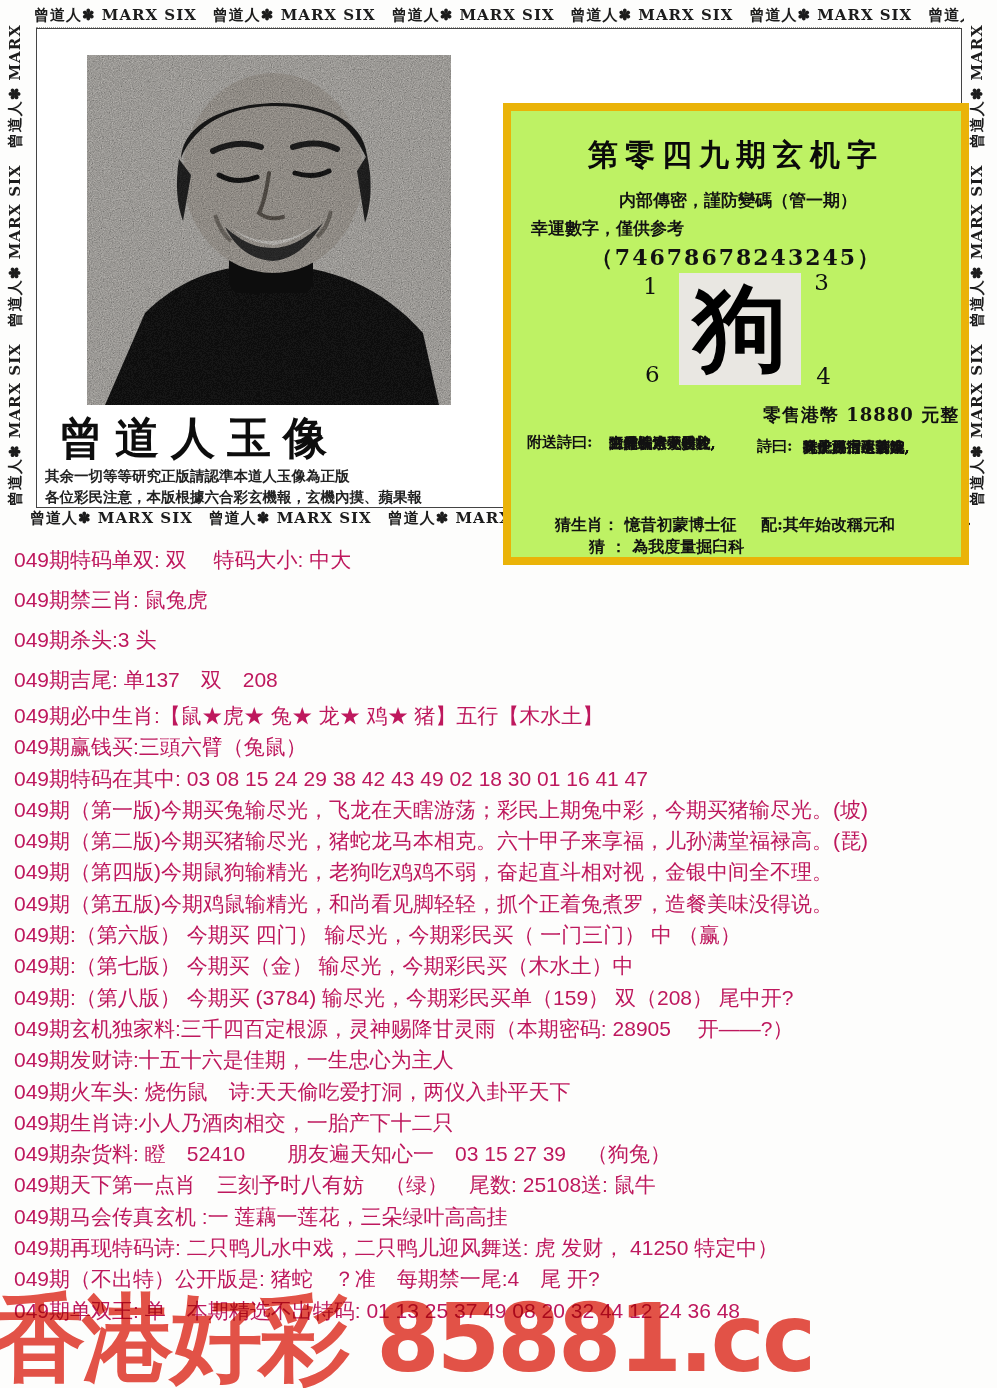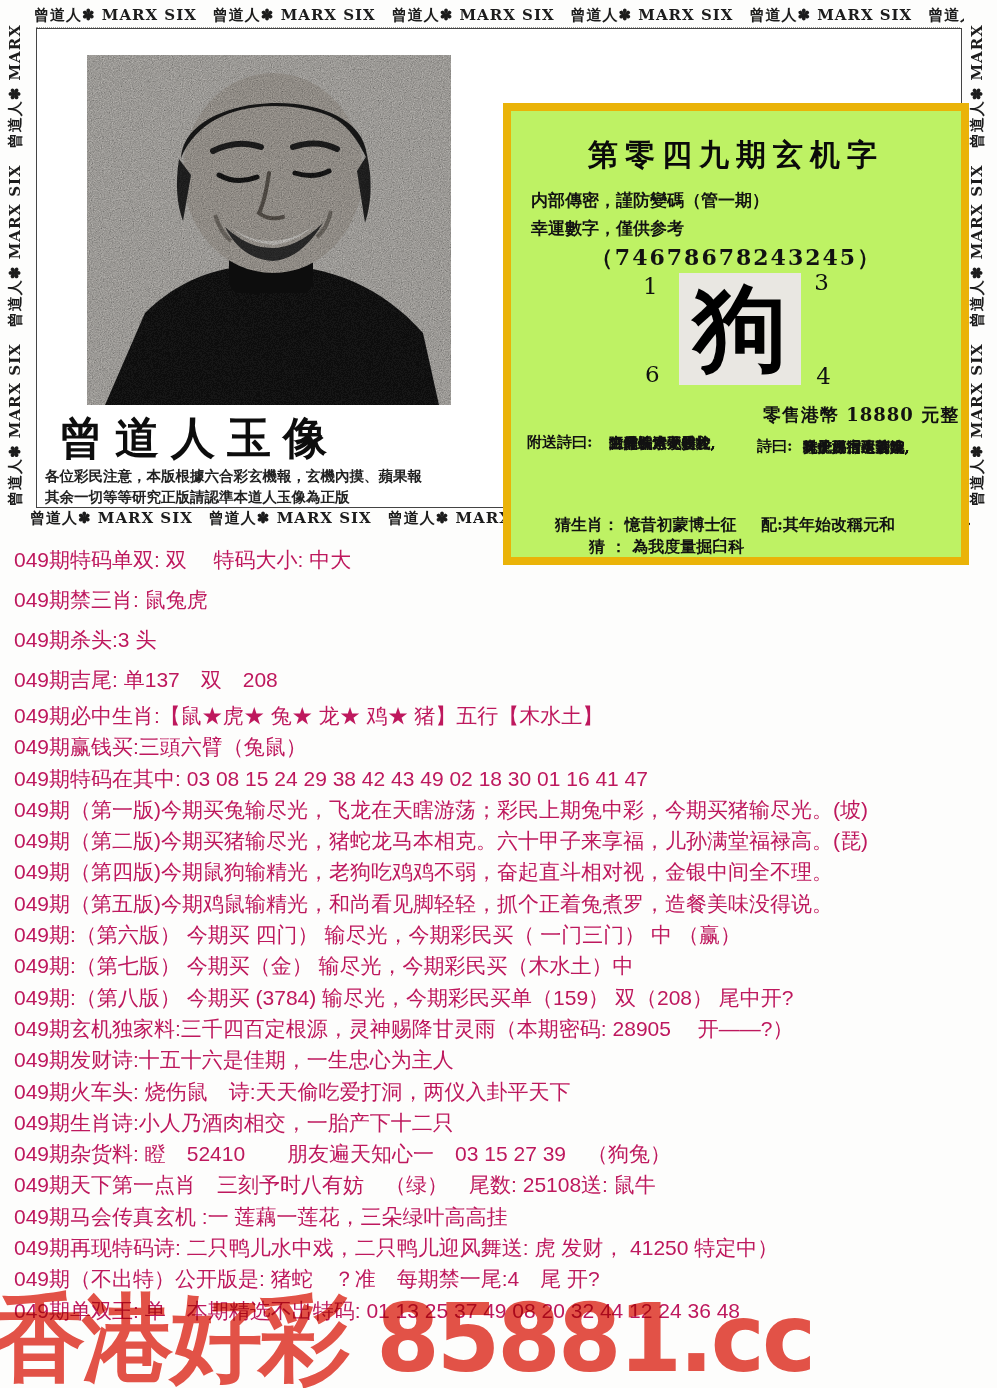--- a/index.html
+++ b/index.html
@@ -24,21 +24,21 @@
   .photo-wrap{position:absolute;left:50px;top:26px;width:364px;height:350px;}
   .caption{position:absolute;left:22px;top:380px;width:420px;text-align:left;
     font-family:"DejaVu Serif",serif;font-weight:bold;font-size:44px;letter-spacing:12px;color:#0d0d0d;}
   .notice{position:absolute;left:8px;top:436px;width:450px;
     font-family:"DejaVu Serif",serif;font-weight:bold;font-size:14.5px;line-height:21px;color:#222;}
   
   .mystic{position:absolute;left:466px;top:26px;width:450px;height:446px;border:8px solid #eab308;background:#bef264;margin-top:48px;}
   .mystic *{position:absolute;}
   .m-title{top:24px;left:0;width:100%;text-align:center;font-family:"DejaVu Serif",serif;
     font-weight:bold;font-size:30px;letter-spacing:7px;color:#0a0a0a;}
-  .m-row1{top:78px;left:20px;right:16px;display:flex;justify-content:flex-start;
+  .m-row1{top:78px;left:20px;right:16px;display:flex;justify-content:center;
     font-family:"DejaVu Serif",serif;font-weight:bold;font-size:17px;}
   .m-row1 span{position:static;}
   .m-row2{top:106px;left:20px;font-family:"DejaVu Serif",serif;font-weight:bold;font-size:17px;}
   .m-lucky{top:132px;left:0;width:100%;text-align:center;font-family:"DejaVu Serif",serif;
     font-weight:bold;font-size:22px;letter-spacing:2px;}
   .m-grid{top:162px;left:128px;width:196px;height:114px;}
   .m-grid .zchar{left:40px;top:0;width:122px;height:112px;background:#e9e7e2;
     display:flex;align-items:center;justify-content:center;
     font-family:"DejaVu Serif",serif;font-weight:bold;font-size:94px;color:#000;}
   .m-grid .num{font-family:"DejaVu Serif",serif;font-size:23px;color:#111;}
@@ -107,22 +107,22 @@
 
         <path d="M138,172 Q186,216 236,168 Q214,204 186,206 Q154,204 138,172 Z" fill="#3b3b3b"></path>
         <path d="M146,174 Q186,200 228,170 Q208,188 186,190 Q162,188 146,174 Z" fill="#efece7"></path>
         <path d="M128,160 q6,18 16,26" stroke="#8a847c" stroke-width="4" fill="none"></path>
         <path d="M244,156 q-4,18 -14,26" stroke="#8a847c" stroke-width="4" fill="none"></path>
       </g>
     </svg>
   </div>
   <div class="caption">曾道人玉像</div>
   <div class="notice">
+    <div>其余一切等等研究正版請認準本道人玉像為正版</div>
     <div>各位彩民注意，本版根據六合彩玄機報，玄機內摸、蘋果報</div>
-    <div>其余一切等等研究正版請認準本道人玉像為正版</div>
   </div>
 
   <div class="mystic">
     <div class="m-title">第零四九期玄机字</div>
     <div class="m-row1">
       <span>内部傳密，謹防變碼</span>
       <span>（管一期）</span>
     </div>
     <div class="m-row2">幸運數字，僅供参考</div>
     <div class="m-lucky">（74678678243245）</div>

